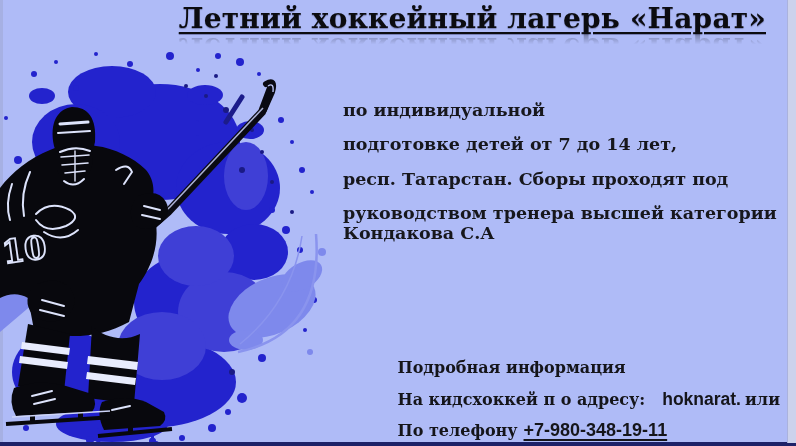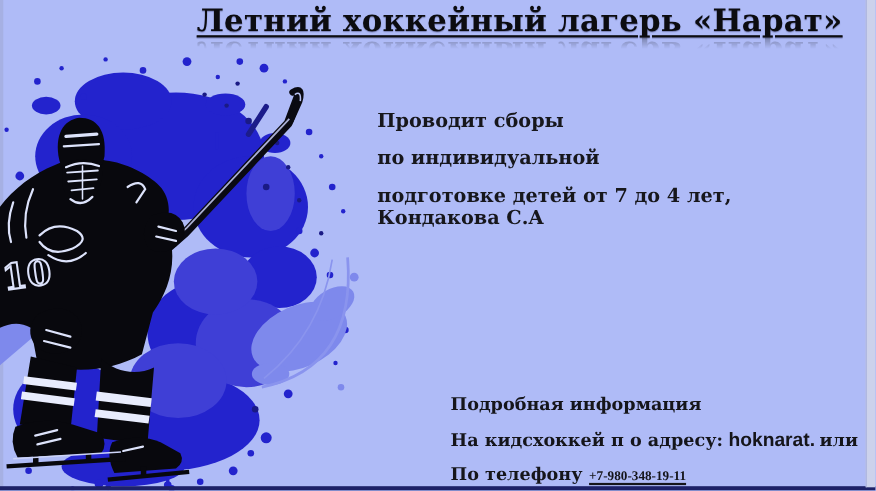--- a/index.html
+++ b/index.html
@@ -32,24 +32,24 @@
     pointer-events:none;
   }
 
   .details{position:absolute;left:343px;top:93px;z-index:4;color:#17171c;
     font-size:17.5px;font-weight:600;}
   .details .line{line-height:34.3px;white-space:nowrap;}
   .details .line.tight{line-height:20px;margin-top:-7px;}
 
   .footer{position:absolute;right:16px;top:352px;text-align:left;z-index:4;color:#15151a;}
   .footer .f-line{line-height:31.5px;font-size:16px;font-weight:bold;white-space:nowrap;}
-  .site-name{font-family:"Liberation Sans","DejaVu Sans",sans-serif;font-size:17.5px;font-weight:700;margin-left:5px;}
+  .site-name{font-family:"Liberation Sans","DejaVu Sans",sans-serif;font-size:17.5px;font-weight:700;margin-left:17px;}
   .after-site{margin-left:4px;}
   .phone-number{
-    font-family:Liberation Serif, serif;font-size:12px;font-weight:700;margin-left:6px;
+    font-family:Liberation Sans, sans-serif;font-size:18px;font-weight:700;margin-left:6px;
     text-decoration:underline;text-decoration-thickness:1.5px;text-underline-offset:3px;
   }
 </style>
 </head>
 <body>
 
 <div class="edge-left"></div>
 <div class="edge-right"></div>
 <div class="bottom-bar"></div>
 
@@ -204,23 +204,24 @@
   <text x="2" y="262" transform="rotate(-8 16 250)" font-family="'DejaVu Serif',serif" font-size="32" font-weight="bold" fill="#08080d" stroke="#dde3fb" stroke-width="1.8">10</text>
   <path d="M12,417 L110,411" stroke="#cdd4f8" stroke-width="1.4" fill="none"></path>
 </svg>
 
 <header>
   <h1 class="title">Летний хоккейный лагерь «Нарат»</h1>
   <div class="title-reflection">Летний хоккейный лагерь «Нарат»</div>
 </header>
 
 <main class="details">
-  <div class="line">Проводит сборы</div>
   <div class="line">по индивидуальной</div>
-  <div class="line">подготовке детей от 7 до 4 лет,</div>
+  <div class="line">подготовке детей от 7 до 14 лет,</div>
+  <div class="line">респ. Татарстан. Сборы проходят под</div>
+  <div class="line">руководством тренера высшей категории</div>
   <div class="line tight">Кондакова С.А</div>
 </main>
 
 <footer class="footer">
   <div class="f-line">Подробная информация</div>
   <div class="f-line">
     <span>На кидсхоккей п о адресу:</span><span class="site-name">hoknarat.</span><span class="after-site">или</span>
   </div>
   <div class="f-line">
     <span>По телефону</span><span class="phone-number">+7-980-348-19-11</span>

